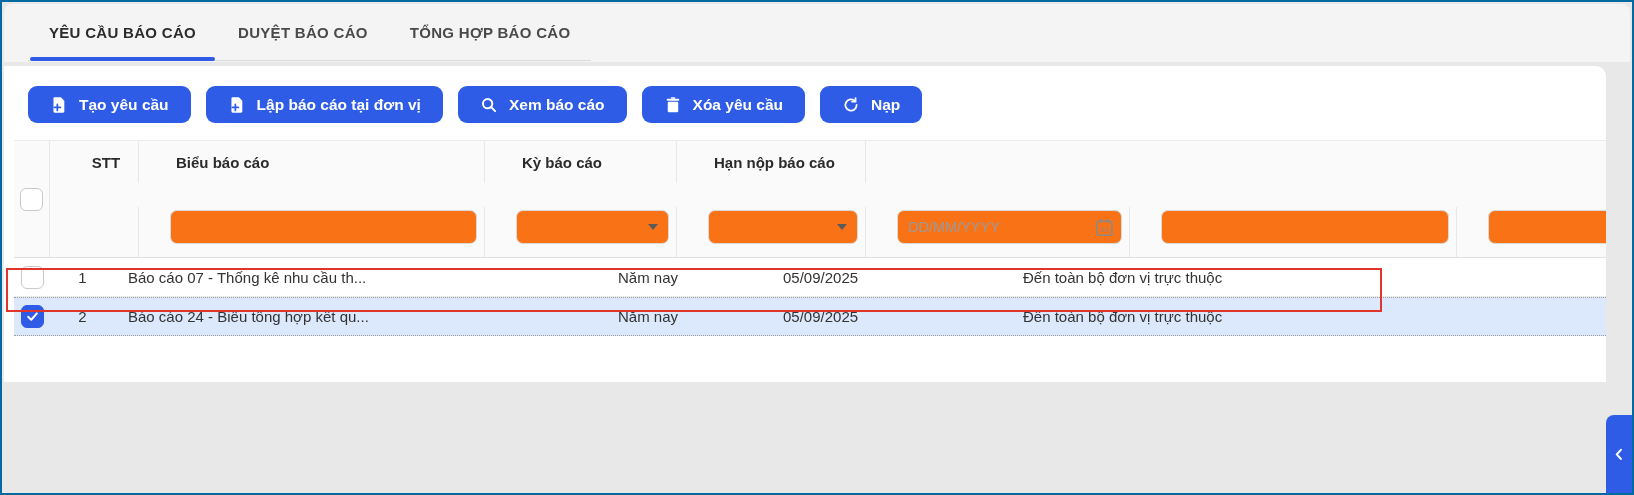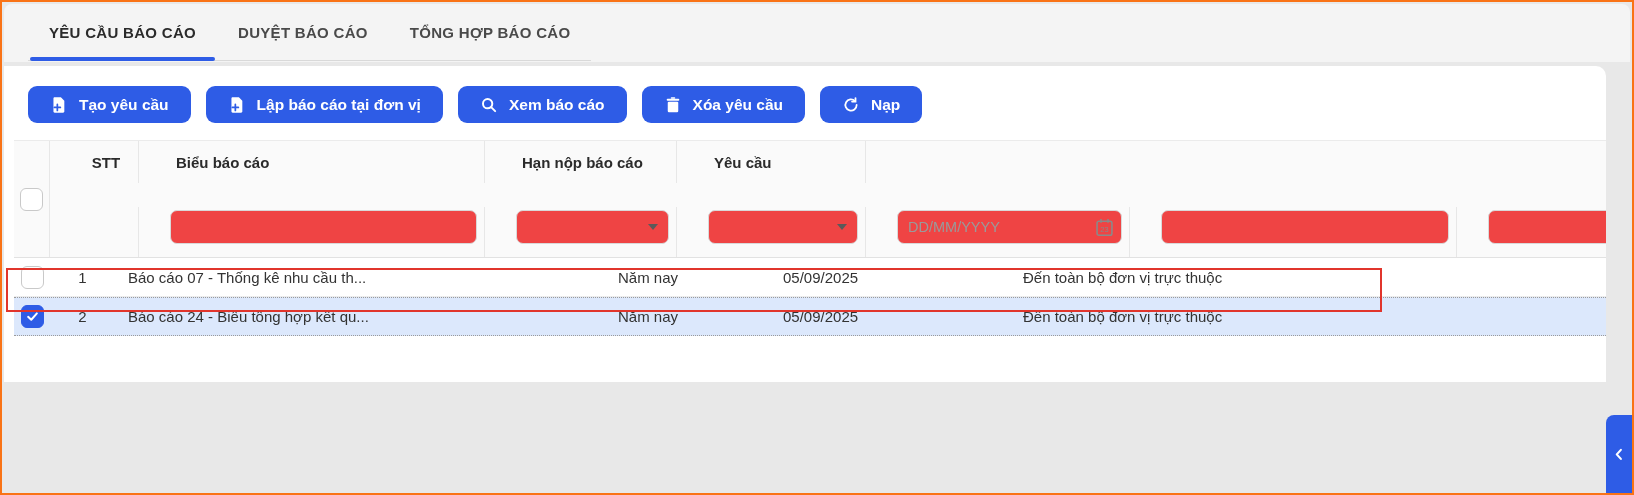--- a/index.html
+++ b/index.html
@@ -3,21 +3,21 @@
 <meta charset="utf-8">
 <style>
   * { margin:0; padding:0; box-sizing:border-box; }
   html,body { width:1634px; height:495px; }
   body {
     font-family:"Liberation Sans","DejaVu Sans",sans-serif;
     background:#fff;
   }
   .window {
     position:relative; width:1634px; height:495px;
-    border:2px solid #f97316; background:#e8e8e8; overflow:hidden;
+    border:2px solid #0369a1; background:#e8e8e8; overflow:hidden;
   }
 
   
   .tabbar {
     position:absolute; left:2px; top:2px; width:1626px; height:58px;
     background:#f4f4f4; border-radius:8px 8px 0 0;
     display:flex; align-items:stretch; padding-left:24px;
   }
   .tabs { display:flex; align-items:stretch; border-bottom:1px solid #d9d9d9; height:57px; }
   .tab {
@@ -62,21 +62,21 @@
   }
   .hcell.center { justify-content:center; padding-left:0; }
   .hcell.noborder, .fcell.noborder { border-right:none; }
   .hcell.span2 { grid-row:1 / span 2; justify-content:center; padding-left:0; }
   .fcell {
     grid-row:2; display:flex; align-items:flex-start; padding:3px 7px 0 7px;
     border-right:1px solid #e7e7e7;
   }
   .finput {
     width:100%; height:34px; border:1px solid #d9d9d9; border-radius:7px;
-    background:#ef4444; font-family:inherit; font-size:14.5px; color:#333;
+    background:#f97316; font-family:inherit; font-size:14.5px; color:#333;
     padding:0 10px; outline:none;
   }
   .selectbox { position:relative; width:100%; }
   .selectbox .finput { padding-right:26px; }
   .caret {
     position:absolute; right:11px; top:14px; width:0; height:0;
     border-left:5.5px solid transparent; border-right:5.5px solid transparent;
     border-top:6.5px solid #5a5a5a; pointer-events:none;
   }
   .datebox { position:relative; width:100%; }
@@ -198,22 +198,22 @@
     </div>
 
     <div class="grid">
 
       <div class="ghead">
         <div class="hcell span2">
           <span class="cb"></span>
         </div>
         <div class="hcell center">STT</div>
         <div class="hcell">Biểu báo cáo</div>
+        <div class="hcell">Kỳ báo cáo</div>
         <div class="hcell">Hạn nộp báo cáo</div>
-        <div class="hcell">Yêu cầu</div>
         <div class="hcell noborder"></div>
 
         <div class="fcell" style="grid-column:2"></div>
         <div class="fcell">
           <input class="finput" type="text" style="">
         </div>
         <div class="fcell">
           <div class="selectbox">
             <input class="finput" type="text" readonly="" style="">
             <span class="caret"></span>

